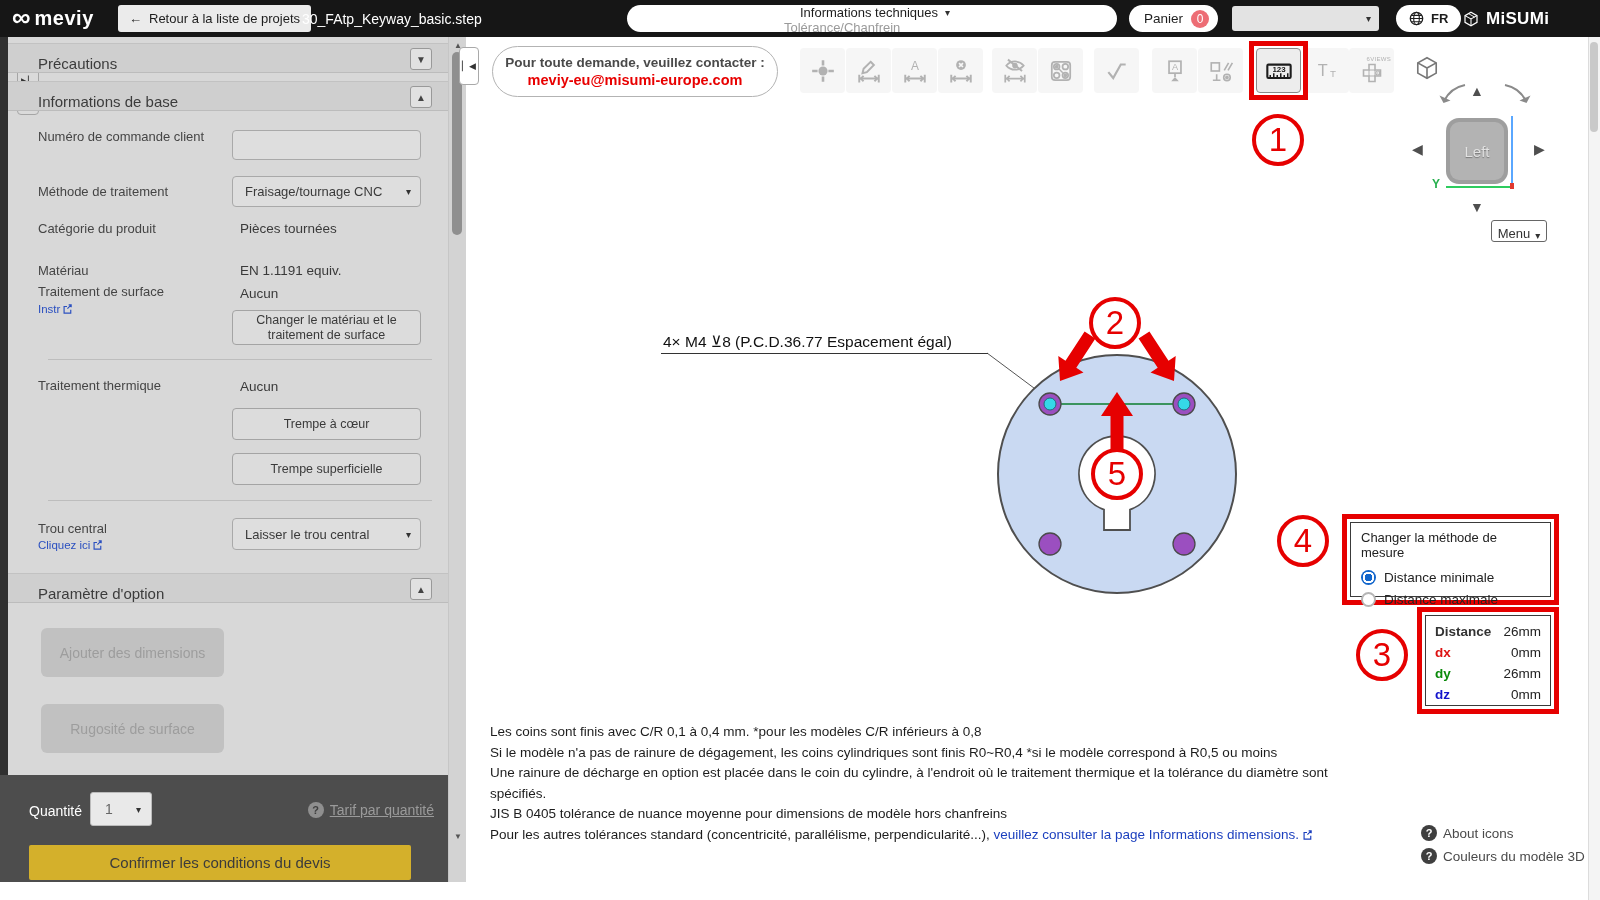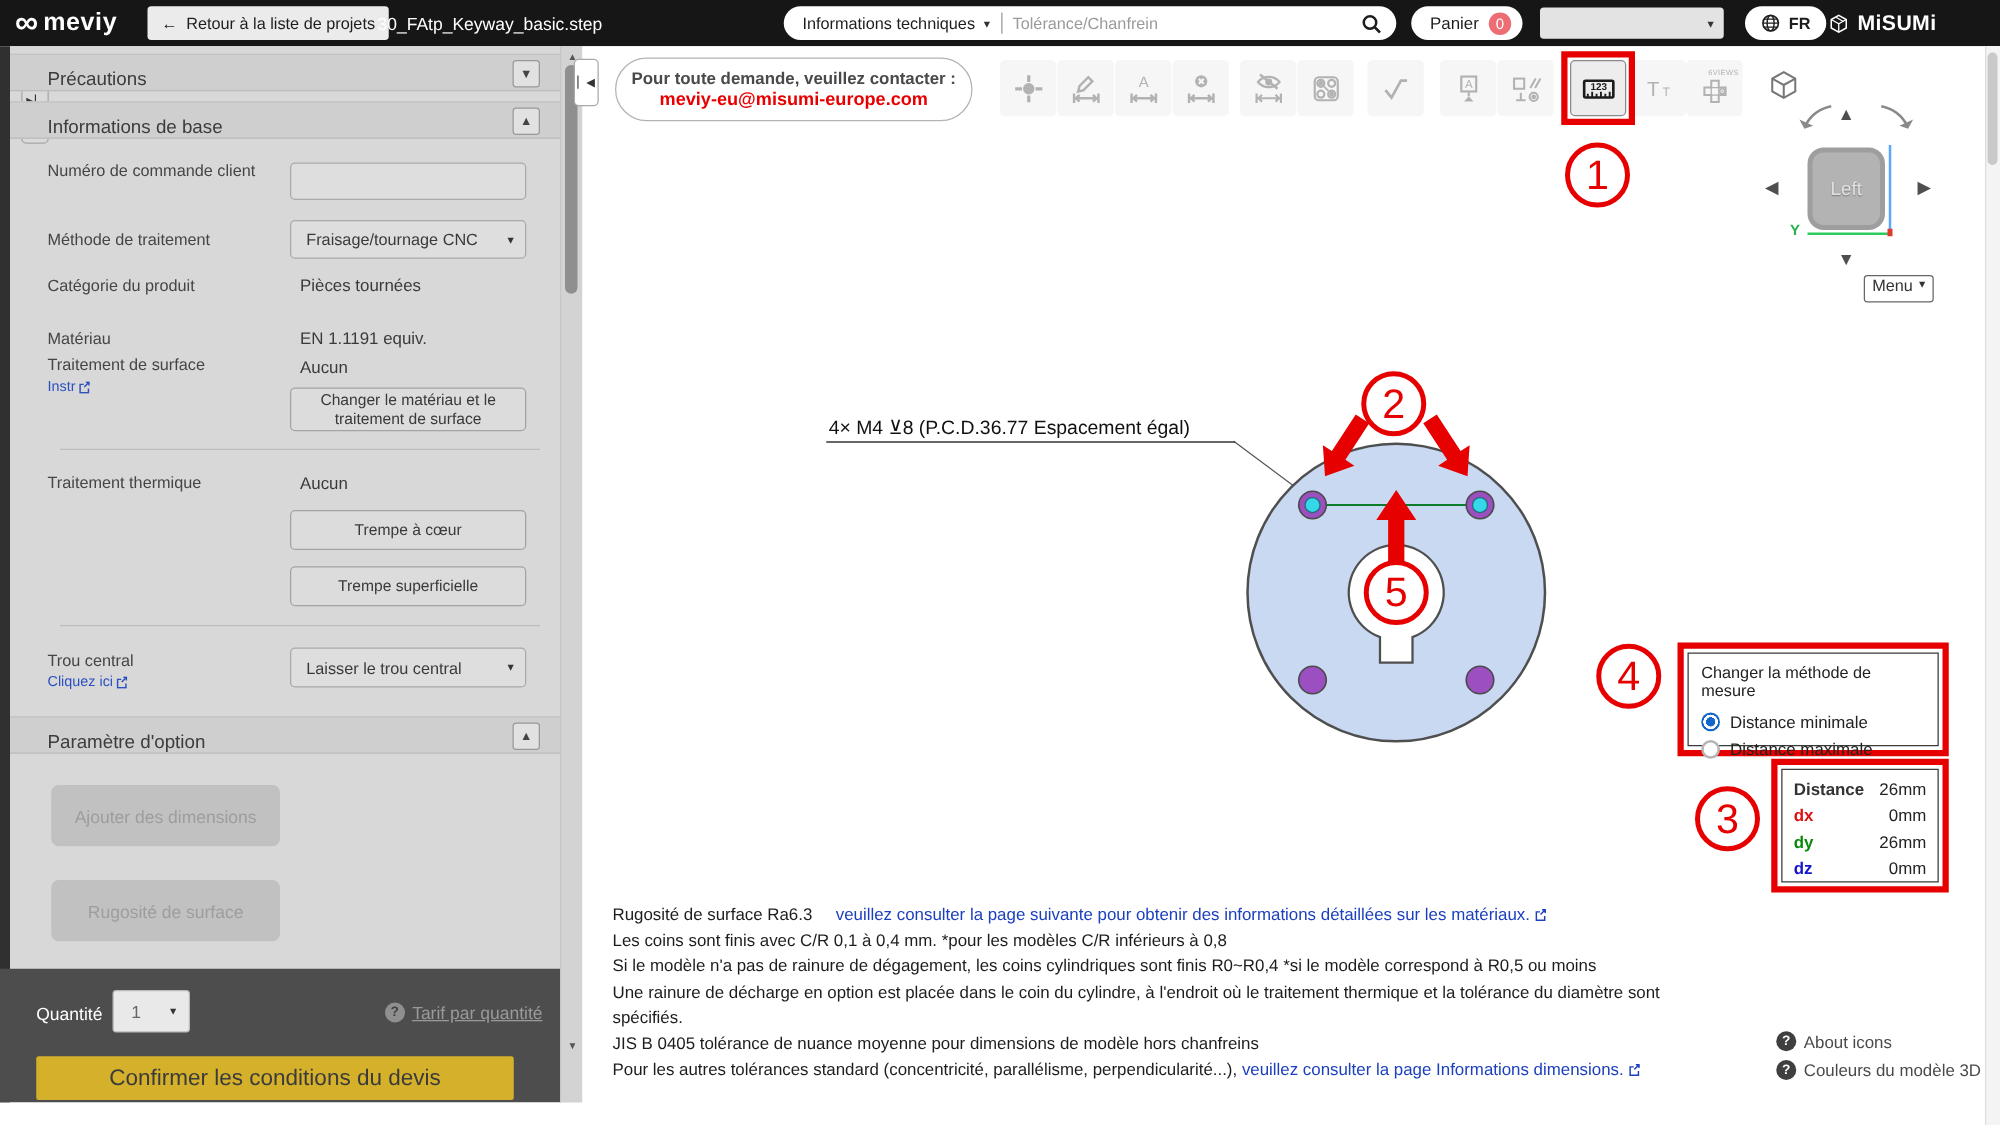--- a/index.html
+++ b/index.html
@@ -7,21 +7,21 @@
   #app{position:relative;width:1600px;height:900px;overflow:hidden;background:#fff;}
   .abs{position:absolute;}
 
   
   .topbar{position:absolute;left:0;top:0;width:1600px;height:37px;background:#161616;}
   .brand{position:absolute;left:12px;top:0;height:37px;display:flex;align-items:center;gap:4px;color:#fff;}
   .brand .inf{font-size:26px;font-weight:bold;line-height:1;margin-top:-3px;}
   .brand .bname{font-size:20px;font-weight:bold;letter-spacing:.5px;}
   .back-btn{position:absolute;left:118px;top:5px;height:27px;background:#ebebeb;border-radius:3px;display:flex;align-items:center;gap:7px;padding:0 11px;font-size:13px;color:#1d1d1d;box-sizing:border-box;}
   .filename{position:absolute;left:302px;top:0;height:37px;display:flex;align-items:center;color:#fff;font-size:14px;}
-  .search-pill{position:absolute;left:627px;top:5px;width:490px;height:27px;background:#fff;border-radius:14px;display:flex;align-items:center;}
+  .search-pill{position:absolute;left:627px;top:5px;width:490px;height:27px;background:#fff;border-radius:14px;display:flex;align-items:center;flex-direction:column;}
   .search-cat{display:flex;align-items:center;gap:7px;padding:0 9px 0 15px;font-size:13px;color:#1d1d1d;cursor:default;}
   .chev{font-size:10px;color:#333;}
   .search-div{width:1px;height:17px;background:#9a9a9a;}
   .search-input{flex:1;border:none;outline:none;background:transparent;font-size:13px;color:#333;padding:0 8px;font-family:"Liberation Sans",sans-serif;}
   .search-input::placeholder{color:#9a9a9a;}
   .search-ic{margin-right:12px;display:flex;}
   .cart-pill{position:absolute;left:1129px;top:5px;height:27px;background:#fff;border-radius:14px;display:flex;align-items:center;gap:8px;padding:0 9px 0 15px;font-size:13.5px;color:#1d1d1d;}
   .cart-badge{width:18px;height:18px;border-radius:50%;background:#ed6d75;color:#fff;font-size:12px;display:flex;align-items:center;justify-content:center;}
   .empty-select{position:absolute;left:1232px;top:6px;width:147px;height:25px;background:#e3e3e3;border-radius:3px;display:flex;align-items:center;justify-content:flex-end;padding-right:8px;box-sizing:border-box;}
   .lang-pill{position:absolute;left:1396px;top:5px;height:27px;background:#fff;border-radius:14px;display:flex;align-items:center;gap:7px;padding:0 13px;font-size:13px;font-weight:bold;color:#1d1d1d;}
@@ -42,21 +42,21 @@
   .blue-link{color:#2b50c0;font-size:11.5px;display:inline-flex;align-items:center;gap:2px;}
   .ext{width:10px;height:10px;}
   .dis-btn{position:absolute;background:#c1c1c1;border-radius:6px;color:#9d9d9d;font-size:14px;display:flex;align-items:center;justify-content:center;box-sizing:border-box;}
   .side-footer{position:absolute;left:0px;top:775px;width:448px;height:107px;background:#4d4d4d;}
   .side-footer-white{position:absolute;left:0px;top:882px;width:448px;height:18px;background:#fff;}
   .qty-label{position:absolute;left:29px;top:28px;color:#fff;font-size:14px;}
   .qty-select{position:absolute;left:90px;top:17px;width:62px;height:34px;background:#e9e9e9;border:1px solid #bbb;border-radius:3px;display:flex;align-items:center;justify-content:space-between;padding:0 10px 0 14px;font-size:14px;color:#666;box-sizing:border-box;}
   .tariff{position:absolute;right:14px;top:27px;display:flex;align-items:center;gap:6px;color:#9a9a9a;font-size:14px;}
   .tariff .q{width:16px;height:16px;border-radius:50%;background:#8f8f8f;color:#3f3f3f;font-size:11px;font-weight:bold;display:flex;align-items:center;justify-content:center;}
   .tariff u{text-decoration:underline;}
-  .confirm-btn{position:absolute;left:29px;top:70px;width:382px;height:35px;background:#d4b02b;border-radius:2px;display:flex;align-items:center;justify-content:center;font-size:18px;color:#3b3b3b;}
+  .confirm-btn{position:absolute;left:29px;top:70px;width:382px;height:35px;background:#d4b02b;border-radius:2px;display:flex;align-items:center;justify-content:center;font-size:15px;color:#3b3b3b;}
   .side-scroll{position:absolute;left:448px;top:37px;width:18px;height:845px;background:#d3d3d3;border-left:1px solid #c6c6c6;box-sizing:border-box;}
   .side-scroll .arr{position:absolute;left:0;width:18px;text-align:center;font-size:8px;color:#555;}
   .side-thumb{position:absolute;left:3px;top:15px;width:10px;height:183px;background:#8f8f8f;border-radius:5px;}
 
   
   .main{position:absolute;left:466px;top:37px;width:1134px;height:863px;background:#fff;}
   .main-scroll{position:absolute;left:1588px;top:37px;width:12px;height:863px;background:#f4f4f4;border-left:1px solid #dcdcdc;box-sizing:border-box;}
   .main-thumb{position:absolute;left:1590px;top:42px;width:8px;height:90px;background:#c9c9c9;border-radius:4px;}
   .collapse2{position:absolute;left:459px;top:47px;width:20px;height:38px;background:#fff;border:1px solid #a9a9a9;border-radius:4px;display:flex;align-items:center;justify-content:center;font-size:9px;color:#333;box-sizing:border-box;}
   .contact{position:absolute;left:492px;top:46px;width:286px;height:51px;border:1.5px solid #b3b3b3;border-radius:27px;background:#fff;display:flex;flex-direction:column;align-items:center;justify-content:center;gap:2px;box-sizing:border-box;}
@@ -72,21 +72,21 @@
   .red-circle{position:absolute;width:52px;height:52px;border:4px solid #e60000;border-radius:50%;background:#fff;color:#e60000;font-size:33px;display:flex;align-items:center;justify-content:center;box-sizing:border-box;}
 
   
   .giz-tri{position:absolute;color:#4f4f4f;font-size:14px;line-height:1;}
   .giz-face{position:absolute;left:1446px;top:118px;width:62px;height:66px;background:#9e9e9e;border-radius:13px;}
   .giz-face .inner{position:absolute;left:4px;top:4px;right:4px;bottom:4px;background:#b3b3b3;border-radius:9px;display:flex;align-items:center;justify-content:center;color:#e2e2e2;font-size:15px;text-shadow:0 1px 1px #777;}
   .axis-z{position:absolute;left:1511px;top:116px;width:2px;height:70px;background:#5aa7ff;}
   .axis-y{position:absolute;left:1446px;top:186px;width:66px;height:2px;background:#2ecc5e;}
   .axis-ylab{position:absolute;left:1432px;top:177px;color:#27b04e;font-size:12px;font-weight:bold;}
   .axis-red{position:absolute;left:1510px;top:183px;width:4px;height:6px;background:#e03a2f;}
-  .menu-btn{position:absolute;left:1491px;top:220px;width:56px;height:22px;background:#fff;border:1px solid #666;border-radius:3px;display:flex;align-items:flex-start;justify-content:center;gap:5px;font-size:13px;color:#333;box-sizing:border-box;}
+  .menu-btn{position:absolute;left:1491px;top:220px;width:56px;height:22px;background:#fff;border:1px solid #666;border-radius:3px;display:flex;align-items:flex-end;justify-content:center;gap:5px;font-size:13px;color:#333;box-sizing:border-box;}
 
   
   .panel-inner{background:#fff;border:1.5px solid #3a3a3a;box-sizing:border-box;width:100%;height:100%;}
   .p4{padding:7px 10px;}
   .p4 .title{font-size:13px;color:#222;margin-bottom:6px;}
   .radio-row{display:flex;align-items:center;gap:8px;height:22px;font-size:13.5px;color:#222;}
   .radio{width:15px;height:15px;border-radius:50%;box-sizing:border-box;border:2px solid #b5b5b5;background:#fff;}
   .radio.checked{border:none;background:radial-gradient(circle,#1266cc 0 34%,#fff 36% 54%,#1266cc 56% 100%);}
   .p3{padding:5px 9px;font-size:13.5px;}
   .p3 .row{display:flex;justify-content:space-between;height:21px;align-items:center;}
@@ -444,27 +444,20 @@
         <span class="v">26mm</span>
       </div>
       <div class="row">
         <span class="k" style="color:#1414cc;">dz</span>
         <span class="v">0mm</span>
       </div>
     </div>
   </div>
 
   <div class="notes">
-    <div>
-      <span>Rugosité de surface Ra6.3</span>&nbsp;&nbsp;&nbsp;&nbsp;
-      <a>veuillez consulter la page suivante pour obtenir des informations détaillées sur les matériaux.</a><svg class="ext" width="11" height="11" viewBox="0 0 12 12">
-          <path d="M10.5 7v4h-8V3H6" fill="none" stroke="#1b3fbe" stroke-width="1.4"></path>
-          <path d="M8 1h3v3M11 1L6.5 5.5" fill="none" stroke="#1b3fbe" stroke-width="1.4"></path>
-        </svg>
-    </div>
     <div>Les coins sont finis avec C/R 0,1 à 0,4 mm. *pour les modèles C/R inférieurs à 0,8</div>
     <div>Si le modèle n'a pas de rainure de dégagement, les coins cylindriques sont finis R0~R0,4 *si le modèle correspond à R0,5 ou moins</div>
     <div>Une rainure de décharge en option est placée dans le coin du cylindre, à l'endroit où le traitement thermique et la tolérance du diamètre sont</div>
     <div>spécifiés.</div>
     <div>JIS B 0405 tolérance de nuance moyenne pour dimensions de modèle hors chanfreins</div>
     <div>
       <span>Pour les autres tolérances standard (concentricité, parallélisme, perpendicularité...), </span><a>veuillez consulter la page Informations dimensions.</a><svg class="ext" width="11" height="11" viewBox="0 0 12 12">
           <path d="M10.5 7v4h-8V3H6" fill="none" stroke="#1b3fbe" stroke-width="1.4"></path>
           <path d="M8 1h3v3M11 1L6.5 5.5" fill="none" stroke="#1b3fbe" stroke-width="1.4"></path>
         </svg>

